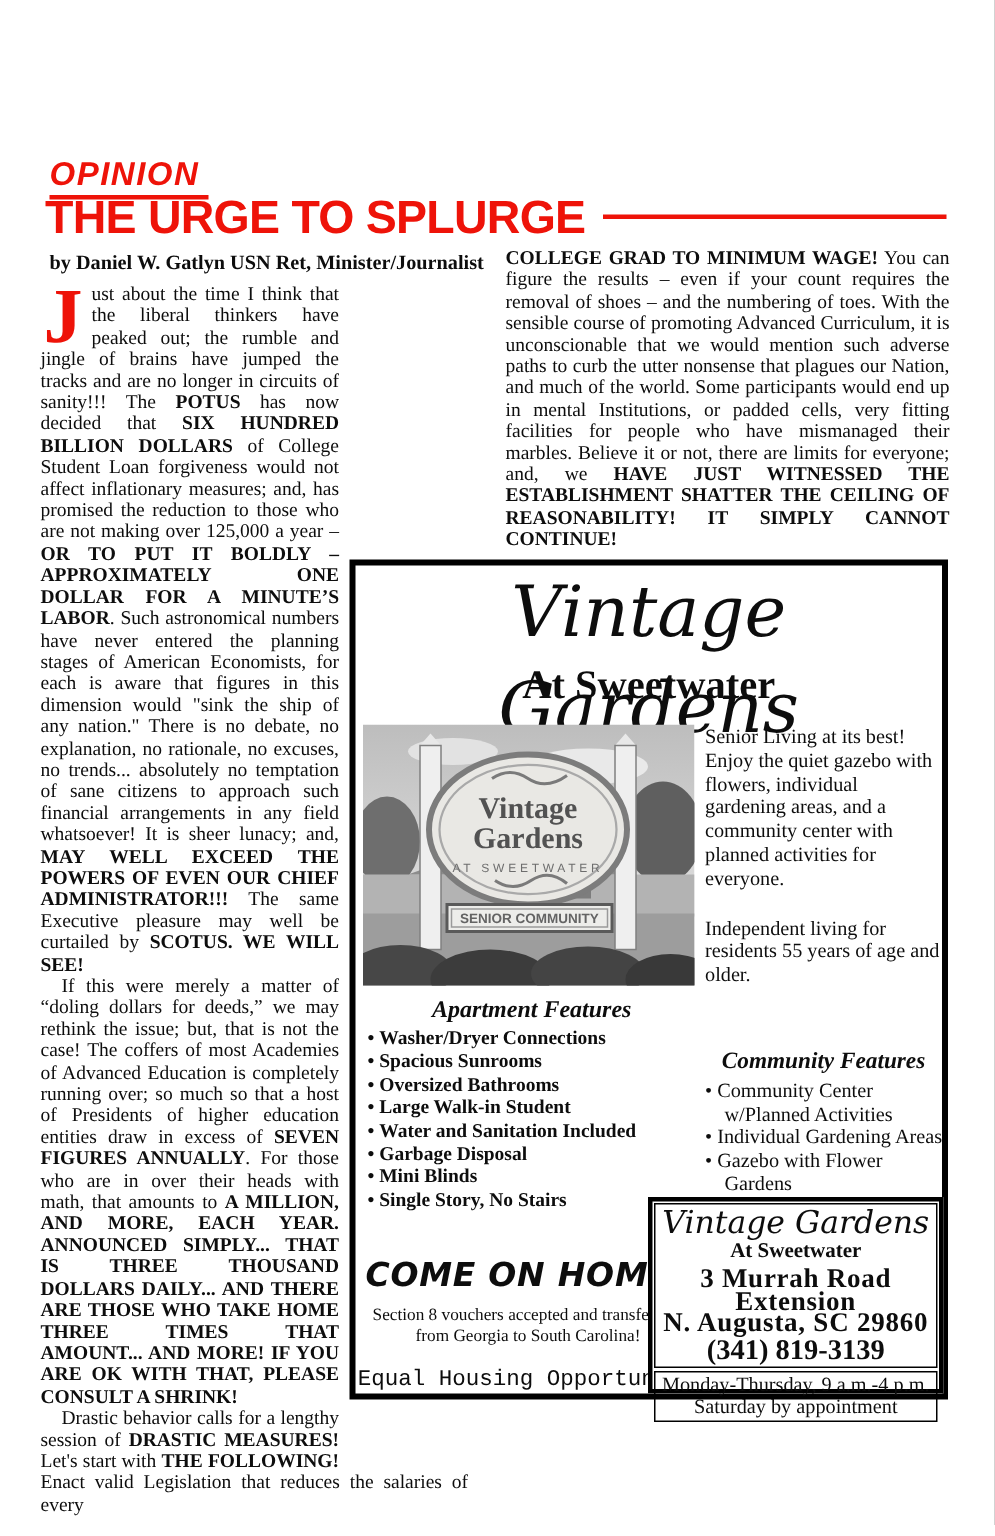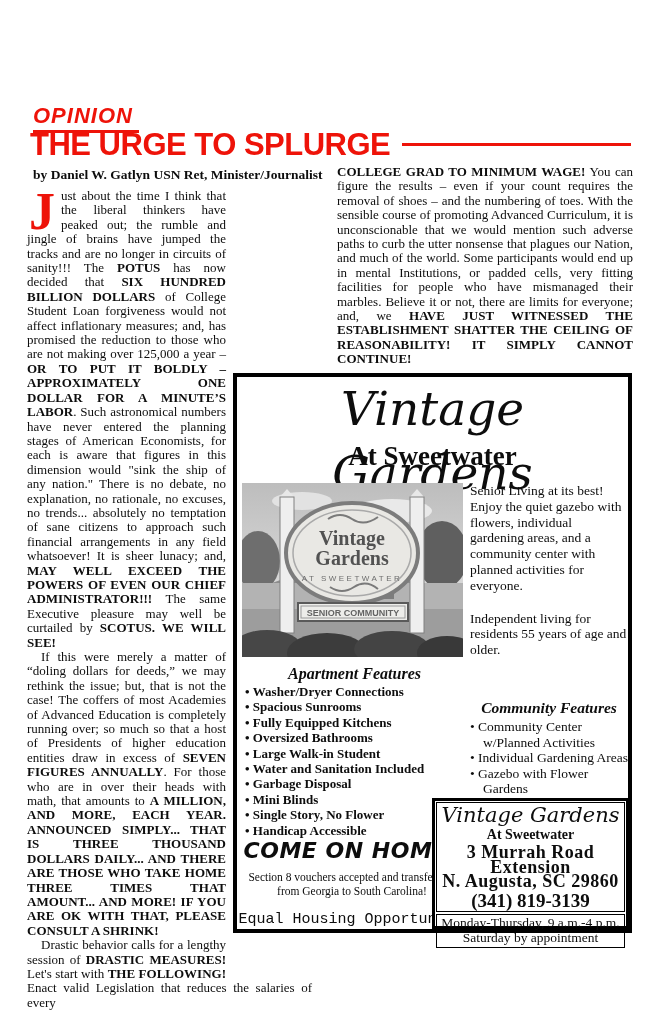--- a/index.html
+++ b/index.html
@@ -145,28 +145,26 @@
 
     <div class="ad-intro">
       <p>Senior Living at its best! Enjoy the quiet gazebo with flowers, individual gardening areas, and a community center with planned activities for everyone.</p>
       <p>Independent living for residents 55 years of age and older.</p>
     </div>
 
     <div class="feat-head apt-head">Apartment Features</div>
     <ul class="features apt-list">
         <li>Washer/Dryer Connections</li>
         <li>Spacious Sunrooms</li>
-        <li>Fully Equipped Kitchens</li>
         <li>Oversized Bathrooms</li>
         <li>Large Walk-in Student</li>
         <li>Water and Sanitation Included</li>
         <li>Garbage Disposal</li>
         <li>Mini Blinds</li>
-        <li>Single Story, No Flower</li>
-        <li>Handicap Accessible</li>
+        <li>Single Story, No Stairs</li>
       </ul>
 
     <div class="feat-head com-head">Community Features</div>
     <ul class="features com-list">
         <li>Community Center w/Planned Activities</li>
         <li>Individual Gardening Areas</li>
         <li>Gazebo with Flower Gardens</li>
       </ul>
 
     <div class="come-home">COME ON HOME!</div>

